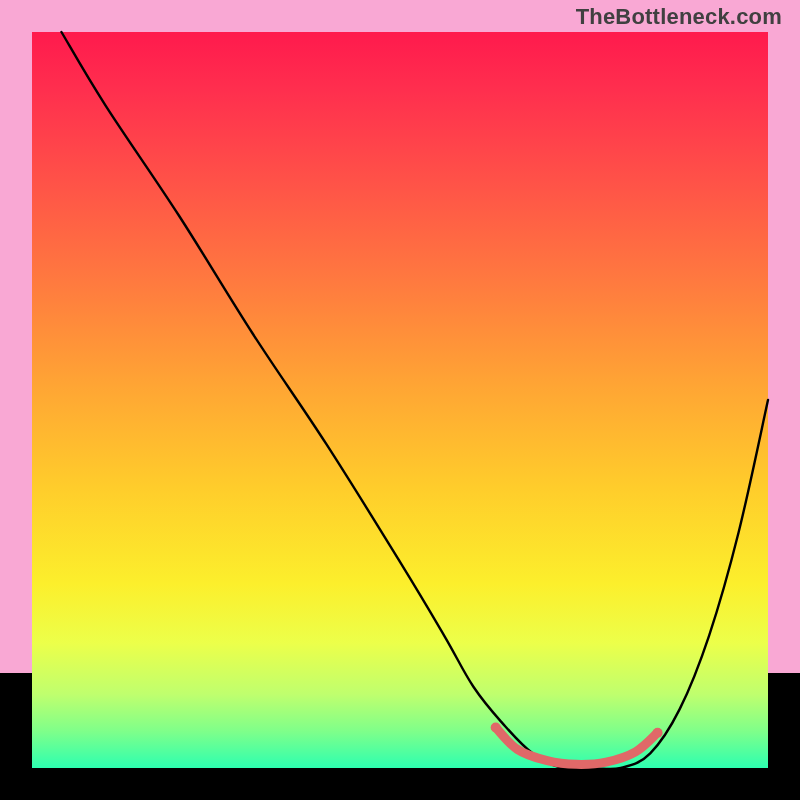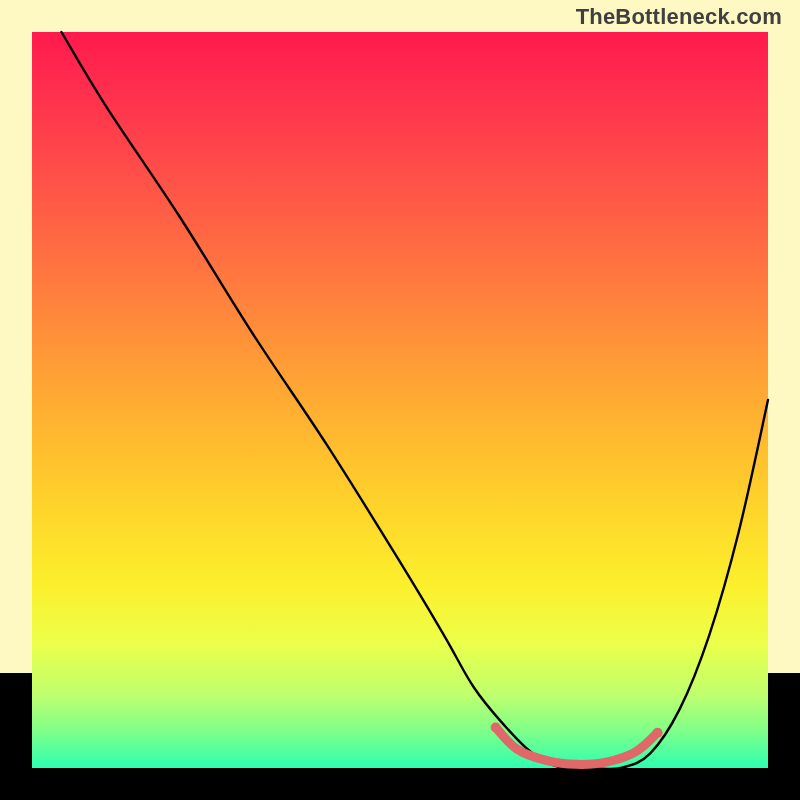--- a/index.html
+++ b/index.html
@@ -8,21 +8,21 @@
     width: 800px;
     height: 800px;
     background: #000;
     overflow: hidden;
     font-family: Arial, Helvetica, sans-serif;
   }
   .frame {
     position: relative;
     width: 800px;
     height: 673px;
-    background: #fef9c3;
+    background: #f9a8d4;
     text-align: right;
   }
   .watermark {
     position: absolute;
     top: 4px;
     right: 18px;
     color: #404040;
     font-size: 22px;
     font-weight: 600;
     letter-spacing: 0.2px;

